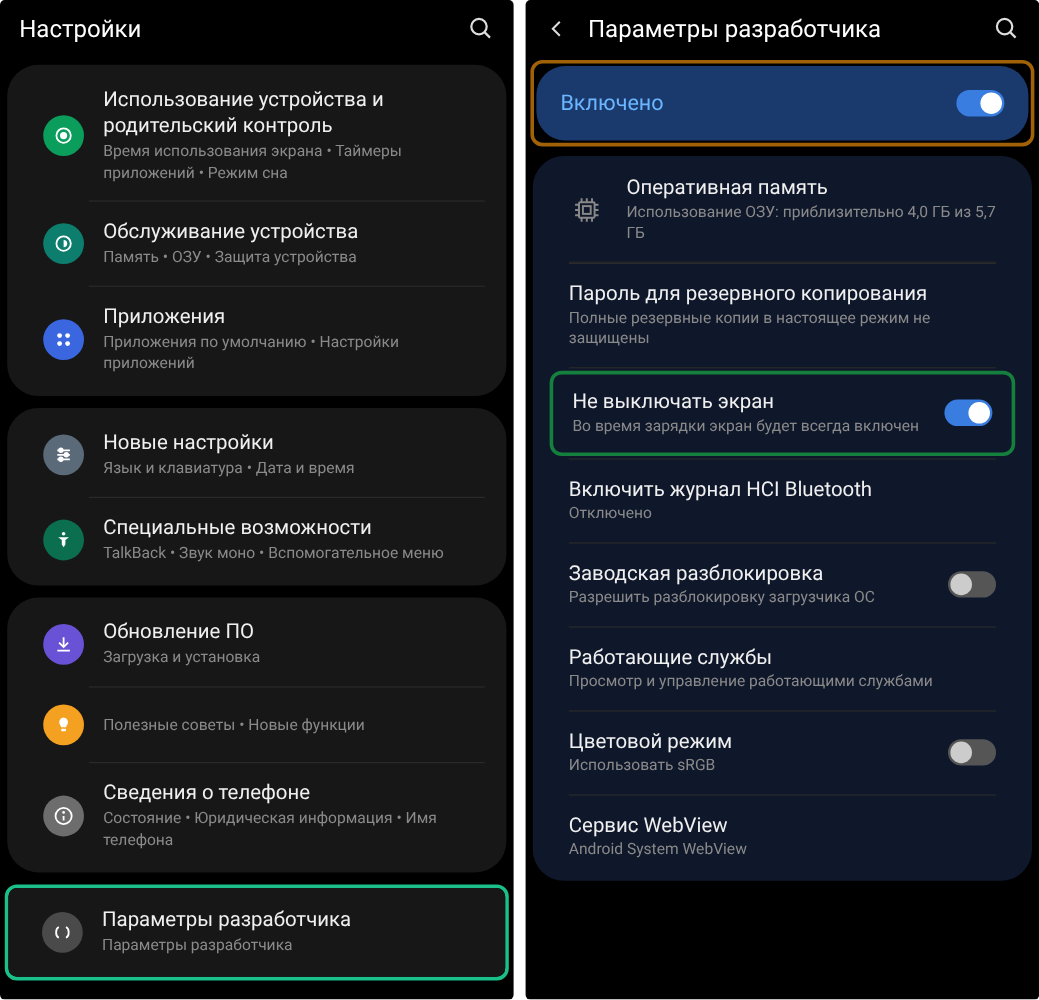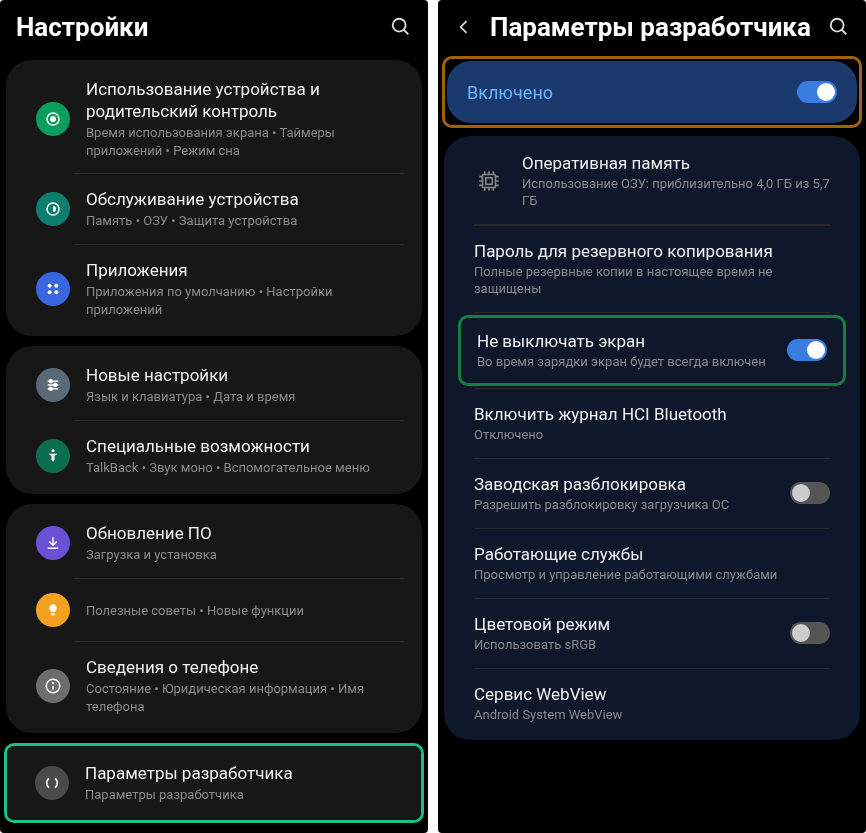--- a/index.html
+++ b/index.html
@@ -23,22 +23,22 @@
   }
   .phone2 { width: 428px; }
   .header {
     display: flex;
     align-items: center;
     padding: 12px 16px 8px 16px;
     color: #fff;
   }
   .header .title {
     flex: 1;
-    font-size: 26px;
-    font-weight: 700;
+    font-size: 20px;
+    font-weight: 400;
   }
   .back-icon {
     margin-right: 16px;
     display: flex;
     align-items: center;
     cursor: pointer;
   }
   .search-icon {
     display: flex;
     align-items: center;
@@ -381,21 +381,21 @@
           <div class="p2-sub">Использование ОЗУ: приблизительно 4,0 ГБ из 5,7 ГБ</div>
         </div>
       </div>
       <div class="divider2"></div>
 
       <div class="divider2"></div>
 
       <div class="p2-row p2-noicon">
         <div class="row-body">
           <div class="p2-title">Пароль для резервного копирования</div>
-          <div class="p2-sub">Полные резервные копии в настоящее время не защищены</div>
+          <div class="p2-sub">Полные резервные копии в настоящее режим не защищены</div>
         </div>
       </div>
       <div class="divider2"></div>
 
       <div class="stay-highlight">
         <div class="p2-row p2-noicon" style="padding:12px 16px;">
           <div class="row-body">
             <div class="p2-title">Не выключать экран</div>
             <div class="p2-sub">Во время зарядки экран будет всегда включен</div>
           </div>

